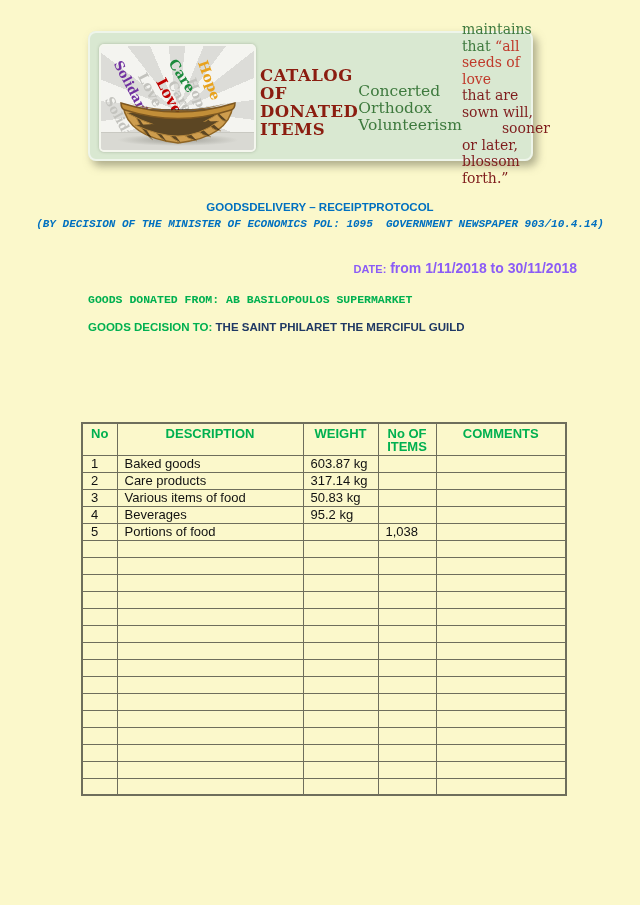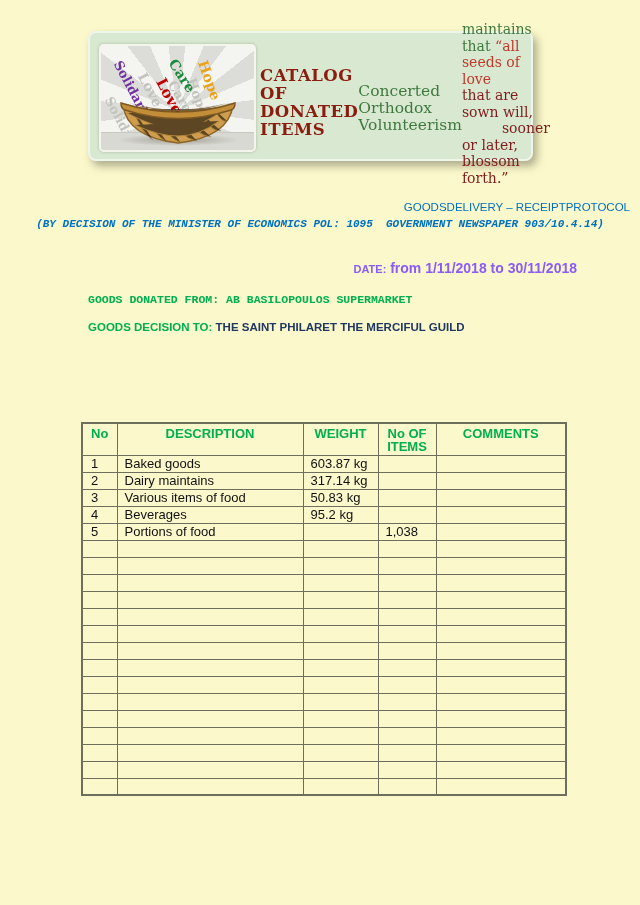--- a/index.html
+++ b/index.html
@@ -52,21 +52,21 @@
   }
   .banner-subtitle{
     margin-top:11px;font-size:15.5px;line-height:17px;
   }
   .banner-quote{
     margin-top:2px;font-size:14px;line-height:16.5px;
   }
 
   
   .center-block{left:10px;width:620px;text-align:center;}
-  .heading-line1{top:201px;font-size:11.5px;font-weight:normal;color:#0070C0;text-align:right;}
+  .heading-line1{top:201px;font-size:11.5px;font-weight:bold;color:#0070C0;}
   .heading-line2{top:218px;font-size:11px;font-weight:bold;font-style:italic;color:#0070C0;white-space:pre;font-family:Liberation Mono, monospace;}
 
   .date-line{top:259px;right:63px;color:#8b5cf6;white-space:nowrap;}
   .date-label{font-size:11px;font-weight:bold;}
   .date-value{font-size:14px;font-weight:bold;}
 
   .from-line{left:88px;top:293px;font-size:11.5px;font-weight:bold;white-space:nowrap;font-family:Liberation Mono, monospace;}
   .to-line{left:88px;top:321px;font-size:11.5px;font-weight:bold;white-space:nowrap;}
   .green-text{color:#00B050;}
   .navy-text{color:#1F3864;}
@@ -181,21 +181,21 @@
     <tbody id="goods-tbody">
         <tr>
           <td class="col-no">1</td>
           <td>Baked goods</td>
           <td>603.87 kg</td>
           <td></td>
           <td></td>
         </tr>
         <tr>
           <td class="col-no">2</td>
-          <td>Dairy maintains</td>
+          <td>Care products</td>
           <td>317.14 kg</td>
           <td></td>
           <td></td>
         </tr>
         <tr>
           <td class="col-no">3</td>
           <td>Various items of food</td>
           <td>50.83 kg</td>
           <td></td>
           <td></td>

